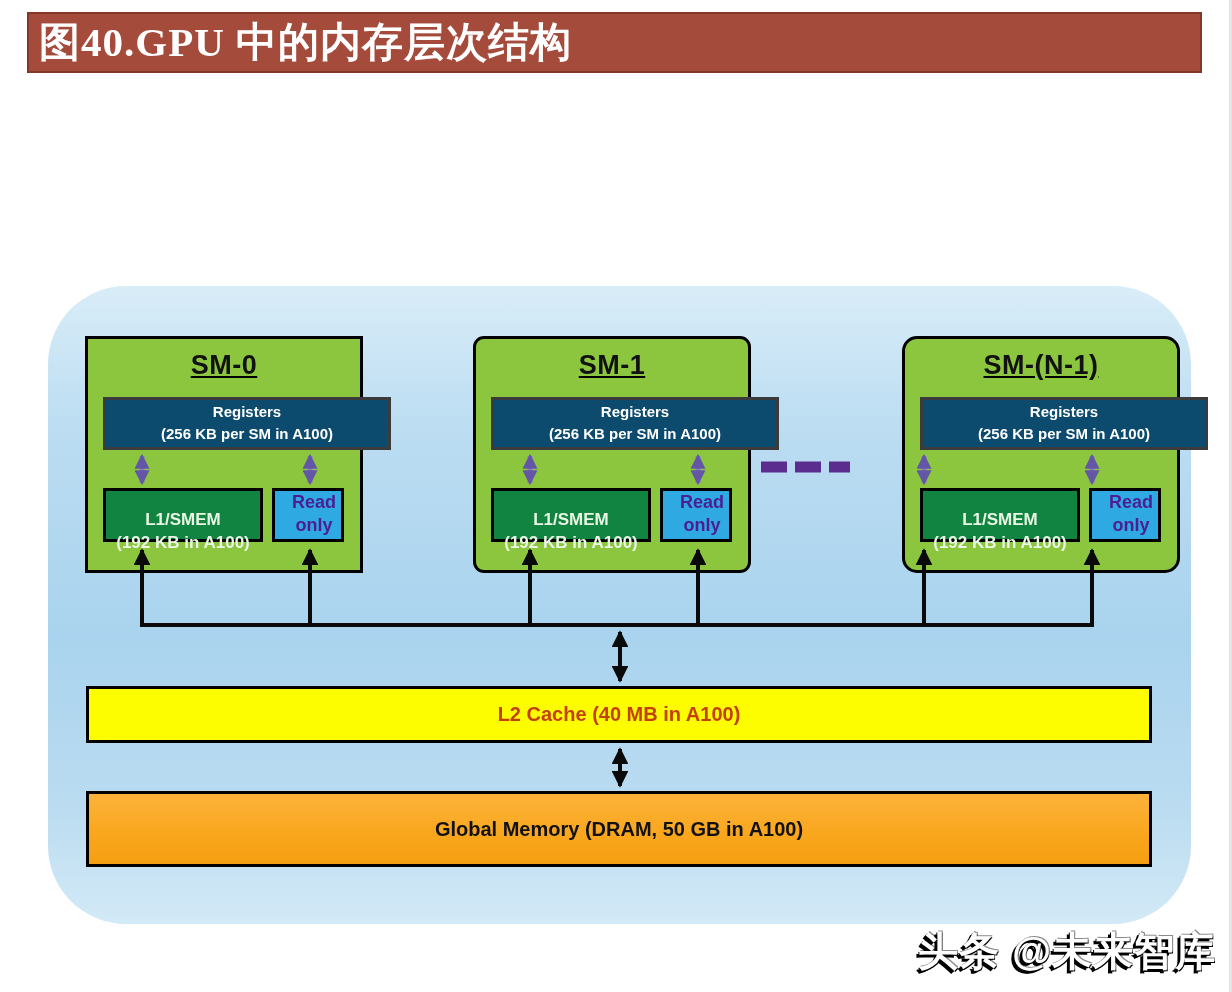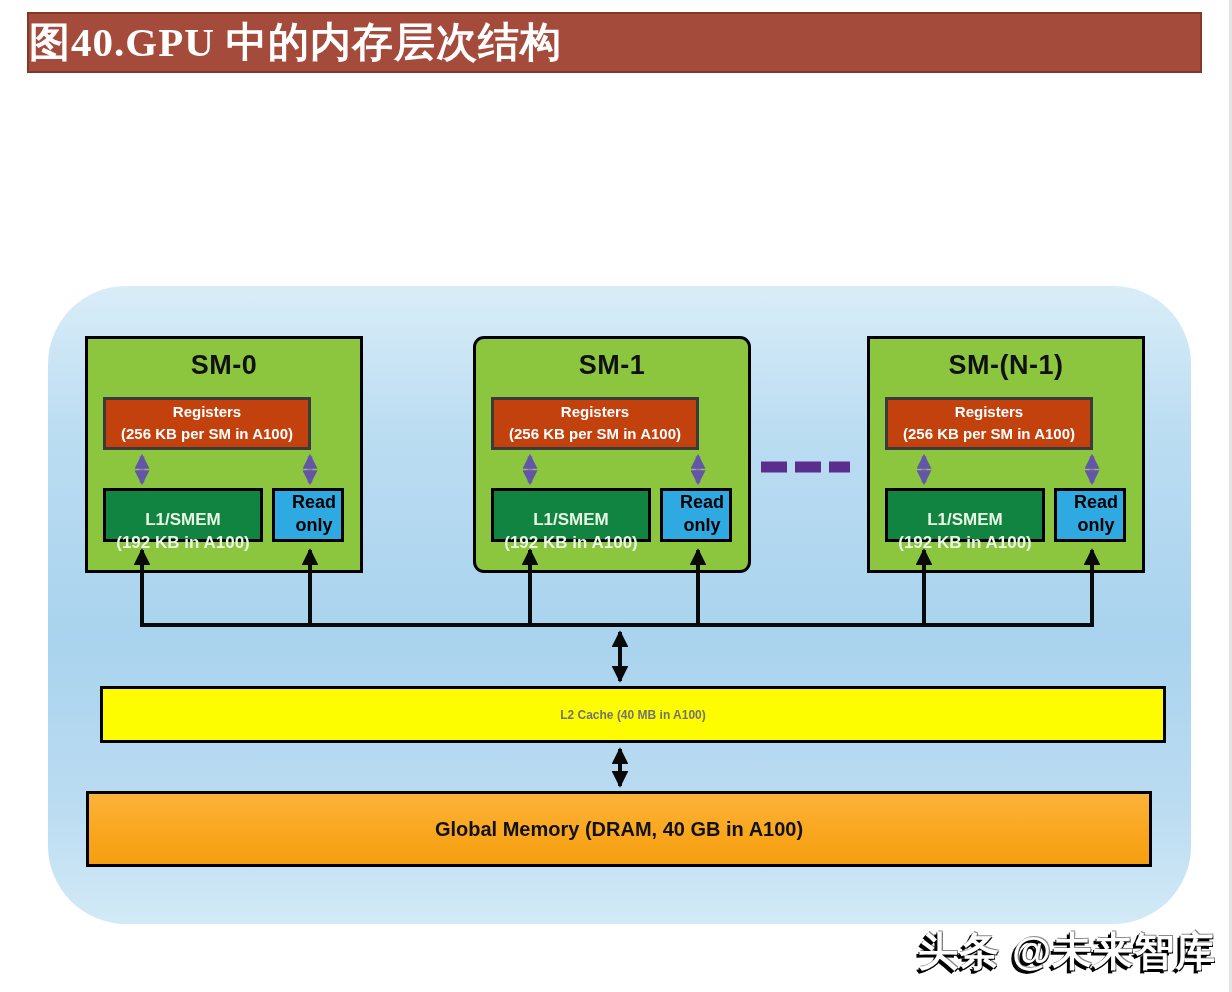--- a/index.html
+++ b/index.html
@@ -9,62 +9,62 @@
     border-right:3px solid #e4e4e4;box-sizing:border-box;
   }
   
   .title-bar{
     position:absolute;left:27px;top:12px;width:1175px;height:61px;
     background:#A54B3B;border:2px solid #833729;box-sizing:border-box;
     display:flex;align-items:center;
   }
   .title-bar .title{
     color:#ffffff;font-family:"Liberation Serif","DejaVu Serif",serif;
-    font-weight:bold;font-size:41px;padding-left:0;letter-spacing:1px;
+    font-weight:bold;font-size:41px;padding-left:10px;letter-spacing:1px;
     white-space:nowrap;
   }
   
   .canvas{
     position:absolute;left:48px;top:286px;width:1143px;height:638px;
     border-radius:78px;
     background:linear-gradient(180deg,#D9EDF8 0%,#BCDDF2 22%,#A9D3EE 55%,#BBDCF1 82%,#D3EAF7 100%);
   }
   
   .sm-box{
     position:absolute;top:336px;width:278px;height:237px;
-    background:#8CC63F;border:3px solid #000;box-sizing:border-box;
+    background:#8CC63F;border:3px solid #000;box-sizing:border-box;text-decoration:underline;
   }
-  .sm-0{left:85px;} .sm-1{left:473px;border-radius:11px;} .sm-n{left:867px;}
+  .sm-0{left:85px;} .sm-1{left:473px;border-radius:11px;} .sm-n{left:902px;border-radius:15px;}
   .sm-title{
     text-align:center;margin-top:11px;font-size:27px;font-weight:bold;color:#111;
     letter-spacing:.5px;
   }
   .registers{
-    position:absolute;left:15px;top:58px;width:208px;height:53px;
-    background:#c2410c;border:3px solid #3B3B3B;box-sizing:border-box;
+    position:absolute;left:15px;top:58px;width:288px;height:53px;
+    background:#0c4a6e;border:3px solid #3B3B3B;box-sizing:border-box;
     color:#ffffff;font-weight:bold;text-align:center;font-size:15px;line-height:22px;
     padding-top:1px;
   }
   .l1-box{
     position:absolute;left:15px;top:149px;width:160px;height:54px;
     background:#128441;border:3px solid #000;box-sizing:border-box;
     color:#E9F7E4;font-weight:bold;text-align:center;font-size:17px;line-height:23px;
     padding-top:17px;
   }
   .readonly-box{
     position:absolute;left:184px;top:149px;width:72px;height:54px;
     background:#2FA9E1;border:3px solid #000;box-sizing:border-box;
-    color:#000000;font-weight:bold;text-align:center;font-size:18px;line-height:23px;padding-left:12px;
+    color:#4c1d95;font-weight:bold;text-align:center;font-size:18px;line-height:23px;padding-left:12px;
   }
   
   .l2-bar{
-    position:absolute;left:100px;top:686px;width:1066px;height:57px;
+    position:absolute;left:86px;top:686px;width:1066px;height:57px;
     background:#FDFD00;border:3px solid #000;box-sizing:border-box;
     display:flex;align-items:center;justify-content:center;
-    font-size:12px;font-weight:bold;color:#737373;
+    font-size:20px;font-weight:bold;color:#c2410c;
   }
   .global-bar{
     position:absolute;left:86px;top:791px;width:1066px;height:76px;
     background:linear-gradient(180deg,#FCB23A 0%,#F9A61C 60%,#F59E12 100%);
     border:3px solid #000;box-sizing:border-box;
     display:flex;align-items:center;justify-content:center;
     font-size:20px;font-weight:bold;color:#111;
   }
   
   .overlay{position:absolute;left:0;top:0;width:1232px;height:992px;pointer-events:none;}
@@ -134,21 +134,21 @@
       <div>Read</div>
       <div>only</div>
     </div>
   </div>
 
   <div class="l2-bar">
     <span>L2 Cache (40 MB in A100)</span>
   </div>
 
   <div class="global-bar">
-    <span>Global Memory (DRAM, 40 GB in A100)</span>
+    <span>Global Memory (DRAM, 50 GB in A100)</span>
   </div>
 
   <svg class="overlay" viewBox="0 0 1232 992" xmlns="http://www.w3.org/2000/svg">
     <defs>
       <marker id="ab" viewBox="0 0 10 10" refX="9" refY="5" markerWidth="4.2" markerHeight="4.2" orient="auto-start-reverse">
         <path d="M0 0 L10 5 L0 10 z" fill="#0A0A0A"></path>
       </marker>
       <marker id="ap" viewBox="0 0 10 10" refX="8.5" refY="5" markerWidth="3" markerHeight="3" orient="auto-start-reverse">
         <path d="M0 0 L10 5 L0 10 z" fill="#6456A6"></path>
       </marker>

